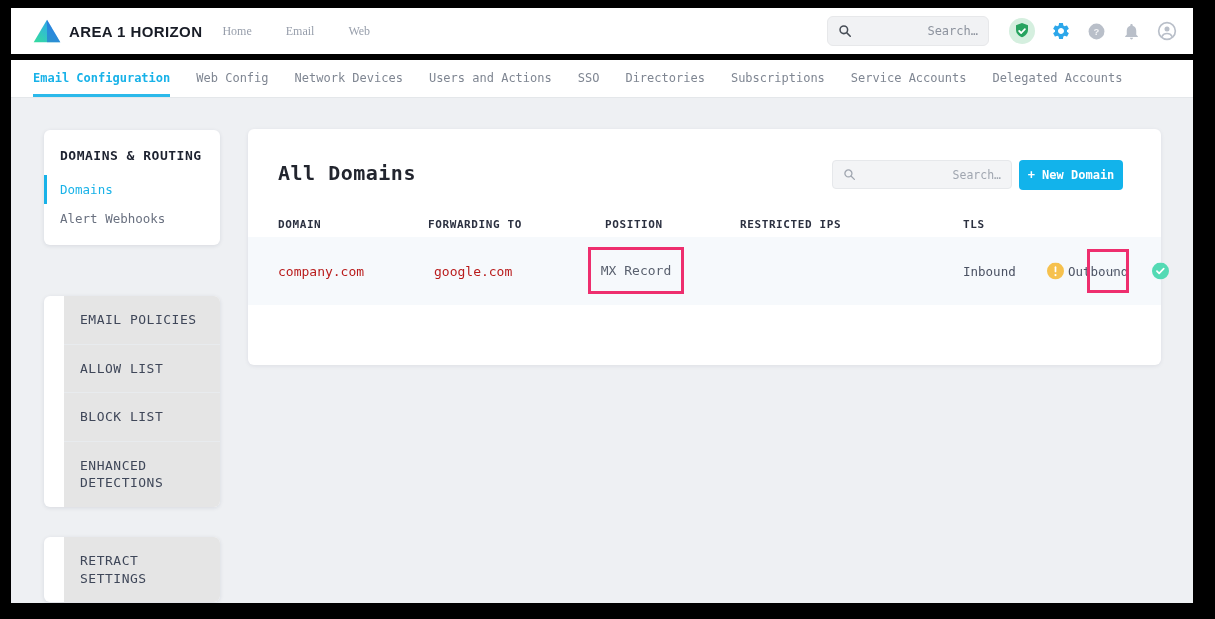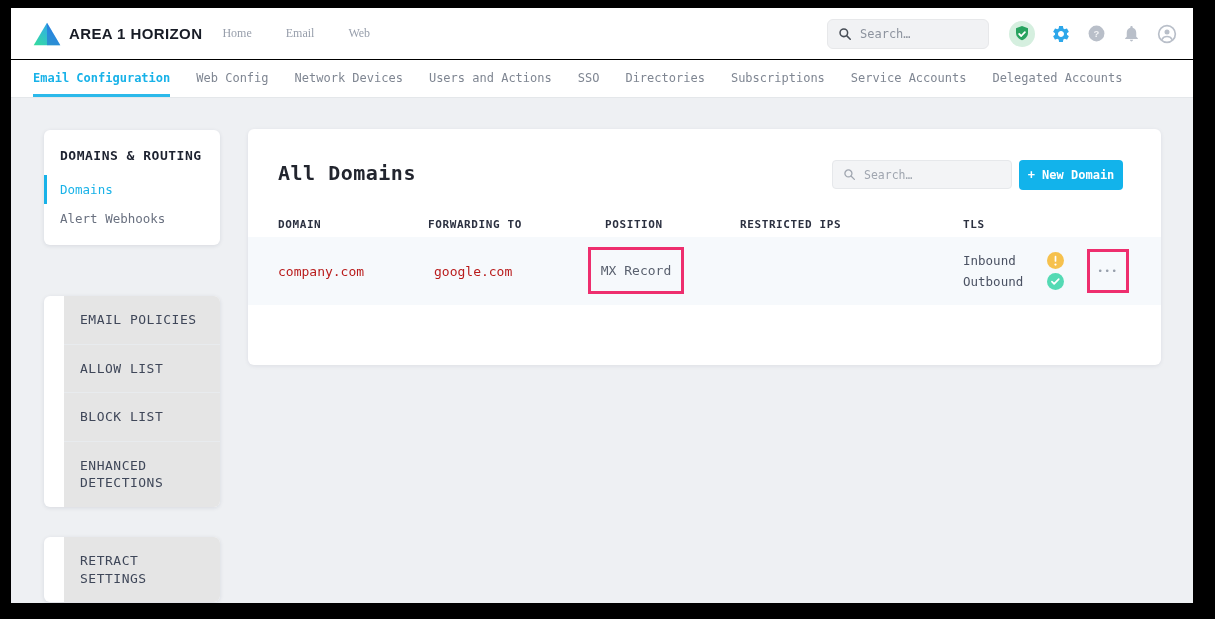--- a/index.html
+++ b/index.html
@@ -17,21 +17,21 @@
     background: #fff;
     overflow: hidden;
   }
 
   
   .header {
     height: 52px;
     display: flex;
     align-items: center;
     background: #fff;
-    border-bottom: 1px solid #000000;
+    border-bottom: 6px solid #000000;
   }
   .brand { display: flex; align-items: center; margin-left: 22px; }
   .brand-text {
     font-family: "Liberation Sans", sans-serif;
     font-weight: bold;
     font-size: 15px;
     letter-spacing: 0.4px;
     color: #181c26;
     margin-left: 8px;
   }
@@ -43,21 +43,21 @@
     background: #f1f2f4;
     border: 1px solid #e7e8ea;
     border-radius: 6px;
     display: flex; align-items: center;
     padding: 0 10px;
     margin-right: 20px;
   }
   .top-search input, .panel-search input {
     border: none; background: transparent; outline: none;
     font-family: inherit; font-size: 12px; color: #5a6270;
-    width: 100%; margin-left: 8px;
+    width: 100%; margin-left: 8px; text-align: right;
   }
   .top-search input::placeholder { color: #8d939e; }
   .panel-search input::placeholder { color: #a0a6b0; }
   .header-icons { display: flex; align-items: center; gap: 16px; margin-right: 16px; }
   .hicon { display: flex; align-items: center; justify-content: center; cursor: pointer; }
 
   
   .subnav {
     height: 38px;
     background: #fff;
@@ -185,21 +185,21 @@
   .hl-position { left: 340px; top: 10px; width: 96px; height: 47px; }
   .hl-position span { font-size: 13px; color: #5a616f; }
   .hl-menu { left: 839px; top: 12px; width: 42px; height: 44px; }
   .menu-dots {
     font-size: 9px; letter-spacing: 1.5px; color: #98a0ac;
     cursor: pointer; line-height: 1;
   }
   .tls-block {
     position: absolute; left: 715px; top: 50%;
     transform: translateY(-50%);
-    display: flex; flex-direction: column; gap: 4px;
+    display: flex; flex-direction: row; gap: 4px;
   }
   .tls-line { display: flex; align-items: center; }
   .tls-label { width: 84px; font-size: 12.5px; color: #4b5263; }
   .status-icon { display: flex; }
 </style>
 </head>
 <body>
 
 <div class="screen">
 

